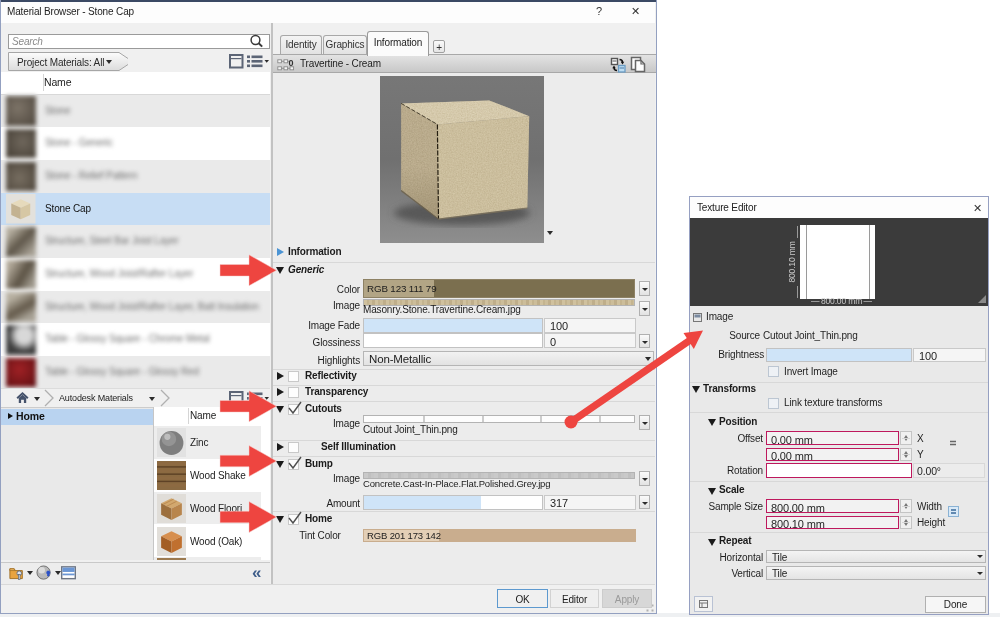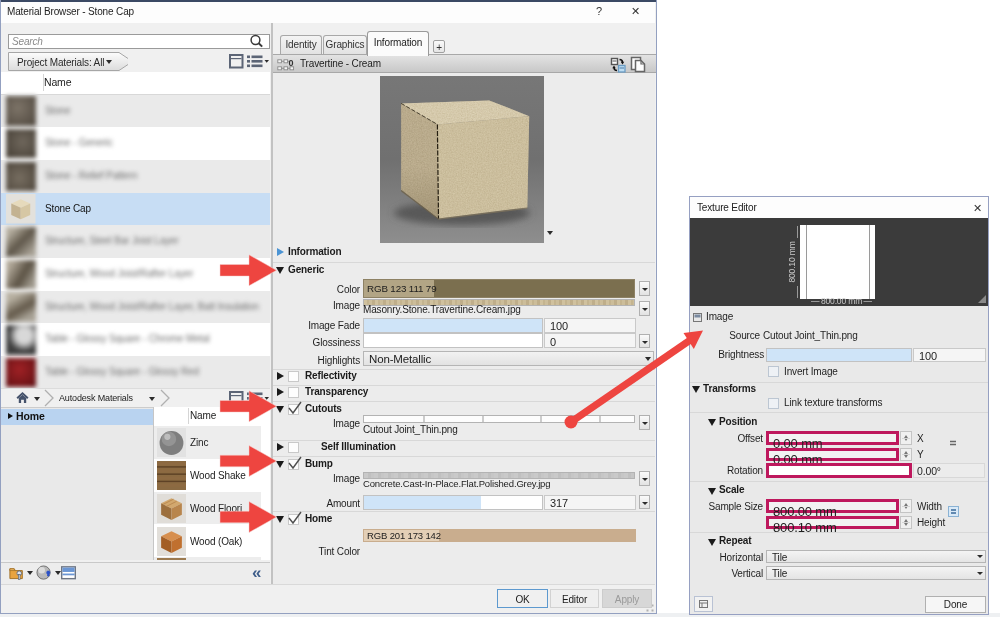--- a/index.html
+++ b/index.html
@@ -5,21 +5,21 @@
   * { margin:0; padding:0; box-sizing:border-box; }
   html,body { width:1000px; height:617px; }
   body { position:relative; font-family:"Liberation Sans", sans-serif; background:#fff; overflow:hidden; font-size:10px; letter-spacing:-0.15px; color:#1b1b1b; line-height:1.2; -webkit-font-smoothing:antialiased; }
   .a { position:absolute; }
   .lbl { position:absolute; text-align:right; color:#1f1f1f; }
   .bold { font-weight:bold; }
   .tri-r { width:0; height:0; border-left:7px solid #1a1a1a; border-top:4.5px solid transparent; border-bottom:4.5px solid transparent; }
   .tri-d { width:0; height:0; border-top:7px solid #1a1a1a; border-left:4.5px solid transparent; border-right:4.5px solid transparent; }
   .caret { width:0; height:0; border-top:4px solid #2b2b2b; border-left:3.5px solid transparent; border-right:3.5px solid transparent; }
   .cb { position:absolute; width:11px; height:11px; background:#fdfdfd; border:1px solid #c9c9c9; box-sizing:border-box; }
-  .input { position:absolute; background:#f2f2f2; border:3px solid #be185d; font-size:13px; padding:1.5px 0 0 4px; color:#1f1f1f; }
+  .input { position:absolute; background:#f2f2f2; border:1px solid #be185d; font-size:11px; padding:1.5px 0 0 4px; color:#1f1f1f; }
   .slider { position:absolute; background:#fff; border:1px solid #c2c2c2; }
   .fill { position:absolute; left:0; top:0; bottom:0; background:#cfe4f8; }
   .vbox { position:absolute; background:#f5f5f5; border:1px solid #c9c9c9; font-size:11px; padding:1.5px 0 0 5px; color:#1f1f1f; }
   .dd { position:absolute; width:11px; background:linear-gradient(#fafafa,#e2e2e2); border:1px solid #b0b0b0; }
   .dd .caret { position:absolute; left:2px; top:5.5px; border-top:3.5px solid #2b2b2b; border-left:3px solid transparent; border-right:3px solid transparent; }
   .sep { position:absolute; height:1px; background:#d8d8d8; }
   .spin { position:absolute; width:12px; background:#f0f0f0; border:1px solid #c4c4c4; }
   .su { position:absolute; left:3px; top:2.5px; width:0; height:0; border-bottom:3px solid #777; border-left:2.5px solid transparent; border-right:2.5px solid transparent; }
   .sd { position:absolute; left:3px; bottom:2.5px; width:0; height:0; border-top:3px solid #777; border-left:2.5px solid transparent; border-right:2.5px solid transparent; }
   .spin::after { content:''; position:absolute; left:1px; right:1px; top:50%; height:1px; background:#d5d5d5; }
@@ -341,21 +341,21 @@
       <polygon points="58.5,142.4 147.3,131.5 147.3,132.8 58.5,143.8" fill="#8a7c5e" opacity="0.6"></polygon>
       <line x1="57.4" y1="48.4" x2="58.5" y2="142.4" stroke="#241d10" stroke-width="1.2" stroke-dasharray="5 1.5"></line>
       <line x1="21.2" y1="27.4" x2="57.4" y2="48.4" stroke="#241d10" stroke-width="0.9" stroke-dasharray="4 2" opacity="0.85"></line>
     </svg>
     <div class="caret a" style="left:547px; top:231px;"></div>
 
     <div class="a" style="left:277px; top:248px; width:0; height:0; border-left:7px solid #4b94d4; border-top:4.5px solid transparent; border-bottom:4.5px solid transparent;"></div>
     <div class="a bold" style="left:288px; top:246px;">Information</div>
     <div class="sep" style="left:273px; top:261.5px; width:382px;"></div>
     <div class="tri-d a" style="left:276px; top:266.5px;"></div>
-    <div class="a bold" style="left:288px; top:263.5px;">Generic</div>
+    <div class="a bold" style="left:288px; top:263.5px;font-style:italic;">Generic</div>
 
     <div class="lbl" style="left:280px; top:284px; width:80px;">Color</div>
     <div class="a" style="left:363px; top:279px; width:272px; height:18.5px; background:#7b6f4f; border:1px solid #8d8164;"></div>
     <div class="a" style="left:364px; top:280px; width:70px; height:16.5px; background:#b2a585;"></div>
     <div class="a" style="left:367px; top:282.5px; font-size:9.8px; color:#1c1c1c;">RGB 123 111 79</div>
     <div class="dd" style="left:639px; top:281px; height:15px;">
       <div class="caret"></div>
     </div>
 
     <div class="lbl" style="left:280px; top:300px; width:80px;">Image</div>
@@ -434,21 +434,21 @@
       <div class="caret"></div>
     </div>
     <div class="sep" style="left:273px; top:510.5px; width:382px;"></div>
 
     <div class="tri-d a" style="left:276px; top:516px;"></div>
     <div class="cb" style="left:288px; top:514px;"></div>
     <svg class="a" style="left:287px; top:510px;" width="16" height="15" viewBox="0 0 16 15">
       <polyline points="2,8 6,13 14,2" fill="none" stroke="#4f4f4f" stroke-width="1.4"></polyline>
     </svg>
     <div class="a bold" style="left:305px; top:513px;">Home</div>
-    <div class="lbl" style="left:280px; top:546px; width:80px;">Tint Color</div>
+    <div class="lbl" style="left:280px; top:530px; width:80px;text-align:center;">Tint Color</div>
     <div class="a" style="left:363px; top:528.5px; width:273px; height:13px; background:#c9ad8e;"></div>
     <div class="a" style="left:364px; top:529.5px; width:75px; height:11.5px; background:#e3cfb6;"></div>
     <div class="a" style="left:367px; top:530px; font-size:9.5px; color:#1c1c1c;">RGB 201 173 142</div>
   </div>
 
   <div class="a" id="te" style="left:689px; top:196px; width:300px; height:419px; background:#e9e9e9;">
     <div class="a" style="left:0; top:0; width:300px; height:1px; background:#96a0c2; z-index:5;"></div>
     <div class="a" style="left:0; top:0; width:1px; height:419px; background:#96a0c2; z-index:5;"></div>
     <div class="a" style="left:299px; top:0; width:1px; height:419px; background:#96a0c2; z-index:5;"></div>
     <div class="a" style="left:0; top:418px; width:300px; height:1px; background:#96a0c2; z-index:5;"></div>

